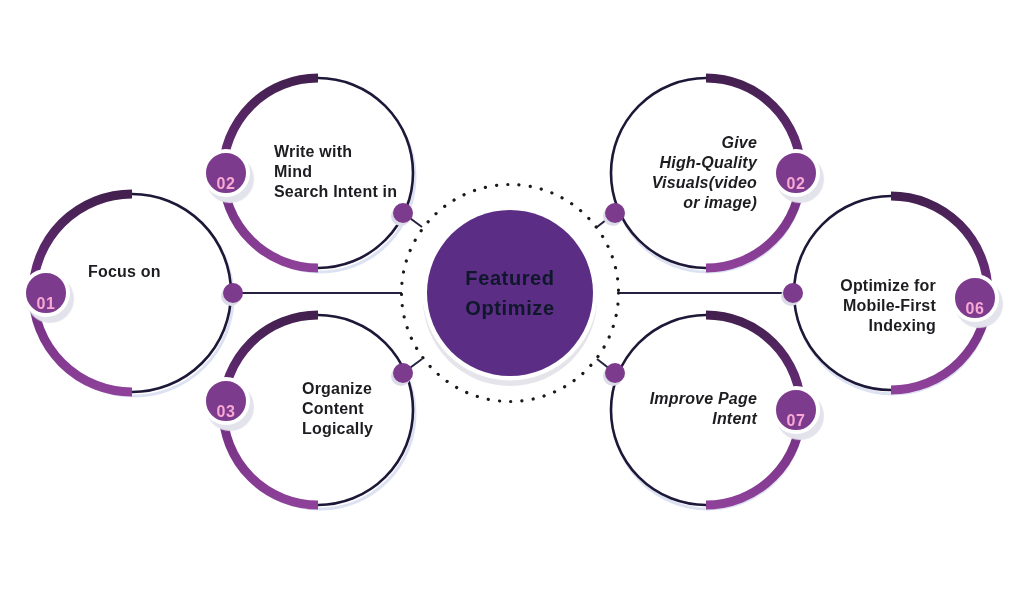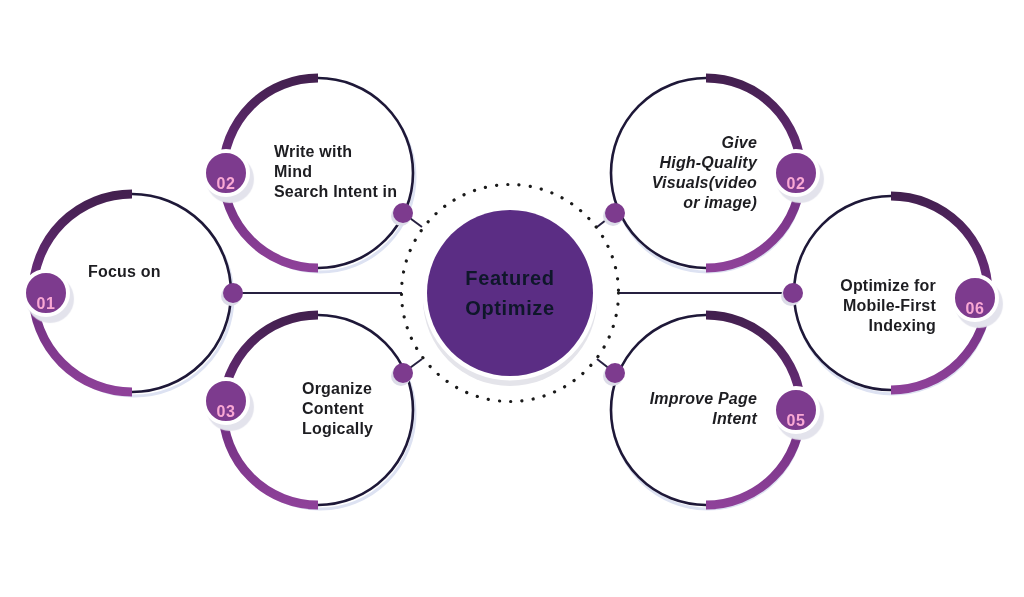--- a/index.html
+++ b/index.html
@@ -146,21 +146,21 @@
   <div class="badge" style="left:202px; top:149px;">
     <span>02</span>
   </div>
   <div class="badge" style="left:202px; top:377px;">
     <span>03</span>
   </div>
   <div class="badge" style="left:772px; top:149px;">
     <span>02</span>
   </div>
   <div class="badge" style="left:772px; top:386px;">
-    <span>05</span>
+    <span>07</span>
   </div>
   <div class="badge" style="left:951px; top:274px;">
     <span>06</span>
   </div>
 
   <div class="label" style="left:88px; top:262px;">
     <div>Focus on</div>
   </div>
   <div class="label" style="left:274px; top:142px;">
     <div>Write with</div>

